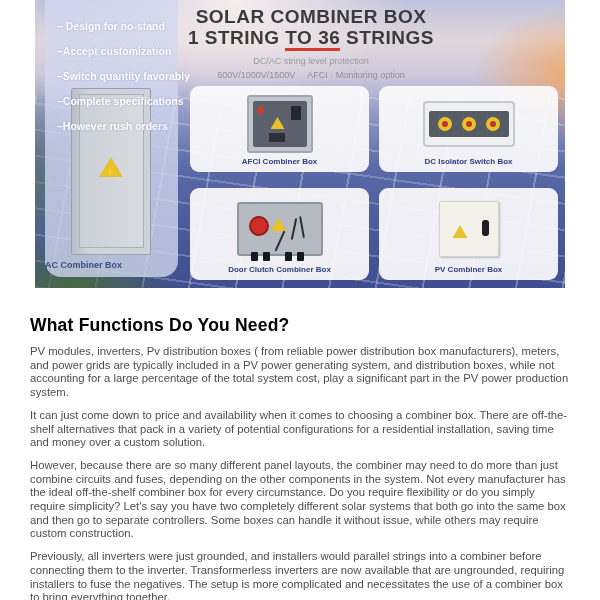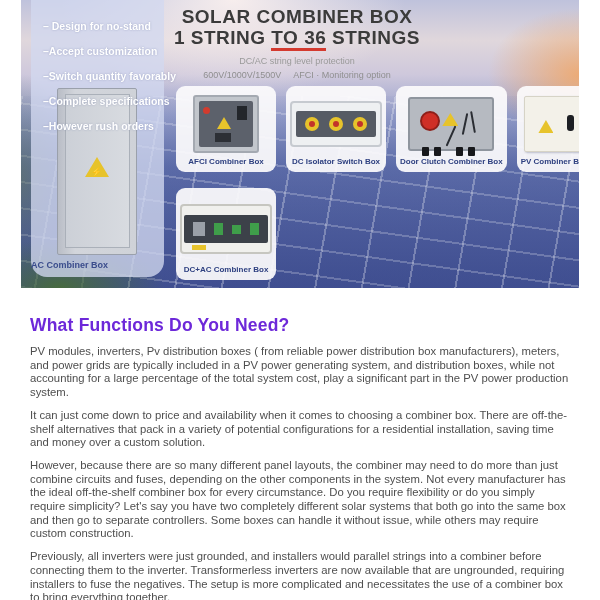--- a/index.html
+++ b/index.html
@@ -3,21 +3,21 @@
 <meta charset="utf-8">
 <style>
   html,body{margin:0;padding:0;background:#ffffff;}
   body{width:600px;height:600px;overflow:hidden;font-family:"Liberation Sans",sans-serif;}
 
   
   .hero{position:relative;width:530px;height:288px;margin:0 auto;overflow:hidden;
     background:
       radial-gradient(ellipse 130px 95px at 100% 26%, rgba(243,164,94,.8), rgba(243,164,94,0) 70%),
       radial-gradient(ellipse 230px 130px at 38% 0%, rgba(250,240,238,.95), rgba(250,240,238,0) 75%),
-      linear-gradient(180deg,#bfc2dc 0%,#e0d7dc 14%,#cec8dc 26%,#97a0cb 40%,#6474b0 58%,#4a5a9e 100%); padding-left: 28px;}
+      linear-gradient(180deg,#bfc2dc 0%,#e0d7dc 14%,#cec8dc 26%,#97a0cb 40%,#6474b0 58%,#4a5a9e 100%);}
   .hero-panels{position:absolute;left:0;right:0;top:96px;bottom:0;
     background:
       repeating-linear-gradient(100deg, rgba(255,255,255,.28) 0 2px, rgba(255,255,255,0) 2px 46px),
       repeating-linear-gradient(8deg, rgba(255,255,255,.22) 0 2px, rgba(255,255,255,0) 2px 26px),
       linear-gradient(180deg, rgba(90,104,170,.05), rgba(52,66,130,.5));}
   .hero-grass{position:absolute;left:0;right:0;top:0;bottom:0;
     background:
       radial-gradient(ellipse 150px 70px at 7% 100%, rgba(72,108,58,.95), rgba(72,108,58,0) 70%),
       radial-gradient(ellipse 70px 150px at 0% 62%, rgba(96,118,86,.55), rgba(96,118,86,0) 70%);}
 
@@ -45,21 +45,21 @@
   .title-block{position:absolute;left:148px;top:6px;width:256px;text-align:center;z-index:2;}
   .title-l1{font-size:19px;font-weight:bold;color:#3b3b3b;letter-spacing:.5px;line-height:21px;}
   .title-l2{font-size:19px;font-weight:bold;color:#3b3b3b;letter-spacing:.5px;line-height:22px;}
   .red-underline{border-bottom:3px solid #d43a2f;padding-bottom:0px;}
   .subtitle1{margin-top:7px;font-size:9px;color:#9a9a9a;}
   .subtitle2{margin-top:4px;font-size:9px;color:#8f8f8f;}
   .subtitle2 .gap{display:inline-block;width:12px;}
 
   
   .cards{position:absolute;left:155px;top:86px;width:368px;display:grid;
-    grid-template-columns:repeat(5,1fr);grid-template-rows:86px 92px;gap:16px 10px;z-index:2;}
+    grid-template-columns:repeat(2,1fr);grid-template-rows:86px 92px;gap:16px 10px;z-index:2;}
   .card{background:rgba(252,251,252,.93);border-radius:9px;padding:5px 4px 6px;
     display:flex;flex-direction:column;justify-content:space-between;align-items:center;}
   .card-label{color:#2e4080;font-weight:bold;font-size:8px;text-align:center;white-space:nowrap;}
   .ill{flex:1;display:flex;align-items:center;justify-content:center;width:100%;position:relative;}
 
   
   .afci-body{width:62px;height:54px;background:#c2c6cc;border:2px solid #a4a9b1;border-radius:3px;position:relative;}
   .afci-window{position:absolute;left:4px;top:4px;right:4px;bottom:4px;background:rgba(74,79,89,.85);border-radius:2px;}
   .dot-red{position:absolute;left:4px;top:6px;width:7px;height:7px;border-radius:50%;background:#d23b2e;}
   .afci-tri{left:18px;top:16px;width:14px;height:12px;font-size:0;}
@@ -104,21 +104,21 @@
     display:flex;align-items:center;justify-content:center;position:relative;}
   .dcac-window{width:74px;height:28px;background:#3c4149;border-radius:2px;display:flex;align-items:center;
     justify-content:space-around;padding:0 5px;}
   .gchip{width:9px;height:12px;background:#3f9e4a;}
   .gchip.sm{height:9px;}
   .graychip{width:12px;height:14px;background:#9aa0a8;}
   .ylab{position:absolute;left:10px;bottom:2px;width:14px;height:5px;background:#e7c32b;}
 
   
   .article{width:540px;margin:0 auto;}
-  .article h2{font-size:17.5px;color:#6d28d9;margin:27px 0 9px 0;letter-spacing:.2px;}
+  .article h2{font-size:17.5px;color:#000000;margin:27px 0 9px 0;letter-spacing:.2px;}
   .article p{font-size:11.3px;line-height:13.7px;color:#4e4e4e;margin:0 0 9px 0;}
 </style>
 </head>
 <body>
 
 <div class="hero">
   <div class="hero-panels"></div>
   <div class="hero-grass"></div>
 
   <div class="features-panel">

